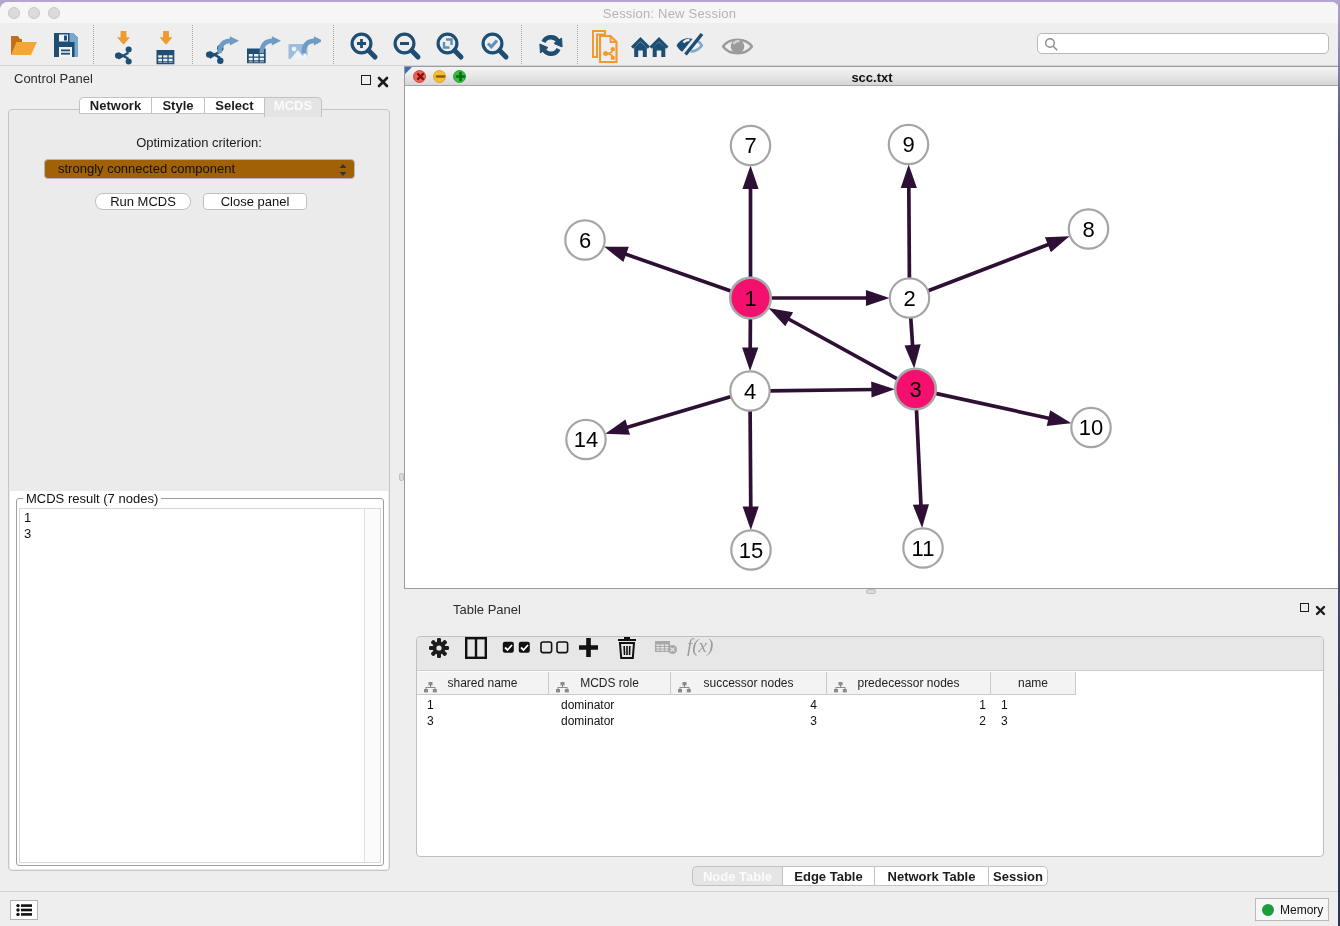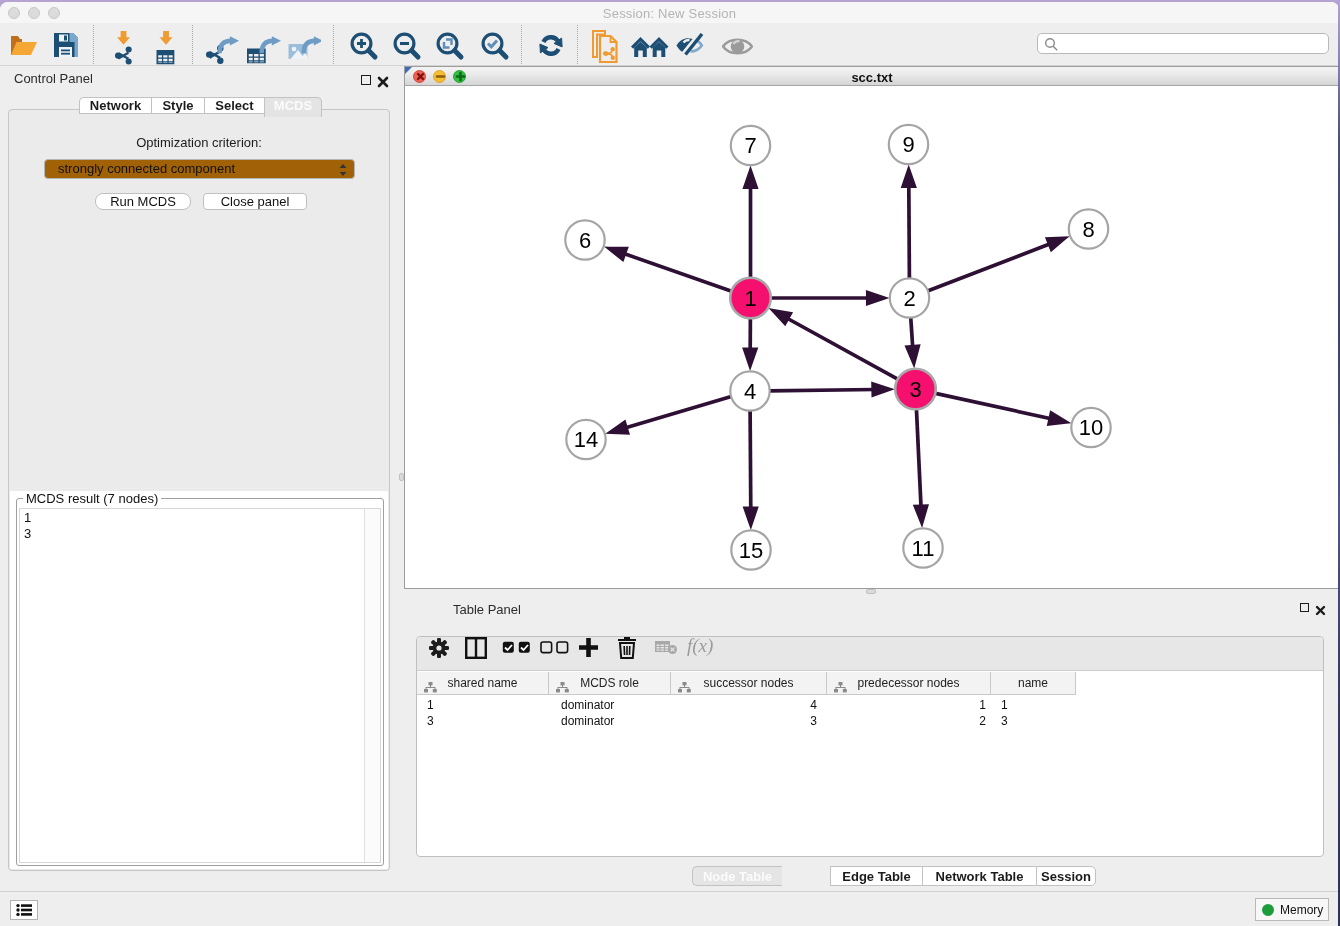--- a/index.html
+++ b/index.html
@@ -457,21 +457,21 @@
 <div class="rowtxt" style="left:509px; top:61px; width:60px; text-align:right;">1</div>
 <div class="rowtxt" style="left:584px; top:61px;">1</div>
 <div class="rowtxt" style="left:10px; top:77px;">3</div>
 <div class="rowtxt" style="left:144px; top:77px;">dominator</div>
 <div class="rowtxt" style="left:340px; top:77px; width:60px; text-align:right;">3</div>
 <div class="rowtxt" style="left:509px; top:77px; width:60px; text-align:right;">2</div>
 <div class="rowtxt" style="left:584px; top:77px;">3</div>
     </div>
     <div id="btabs">
       <div class="btab sel" style="width:90px;">Node Table</div>
-      <div class="btab" style="width:92px;margin-left:48px;">Edge Table</div>
+      <div class="btab" style="width:92px;">Edge Table</div>
       <div class="btab" style="width:114px;">Network Table</div>
       <div class="btab last" style="width:60px;">Session</div>
     </div>
   </div>
   <div id="statbar">
     <div id="listbtn">
           <div style="position:absolute; left:5px; top:2px;"><svg width="16" height="14" viewBox="0 0 16 14">
               <g fill="#111">
                 <circle cx="2" cy="2.6" r="1.7"></circle>
                 <circle cx="2" cy="7" r="1.7"></circle>

